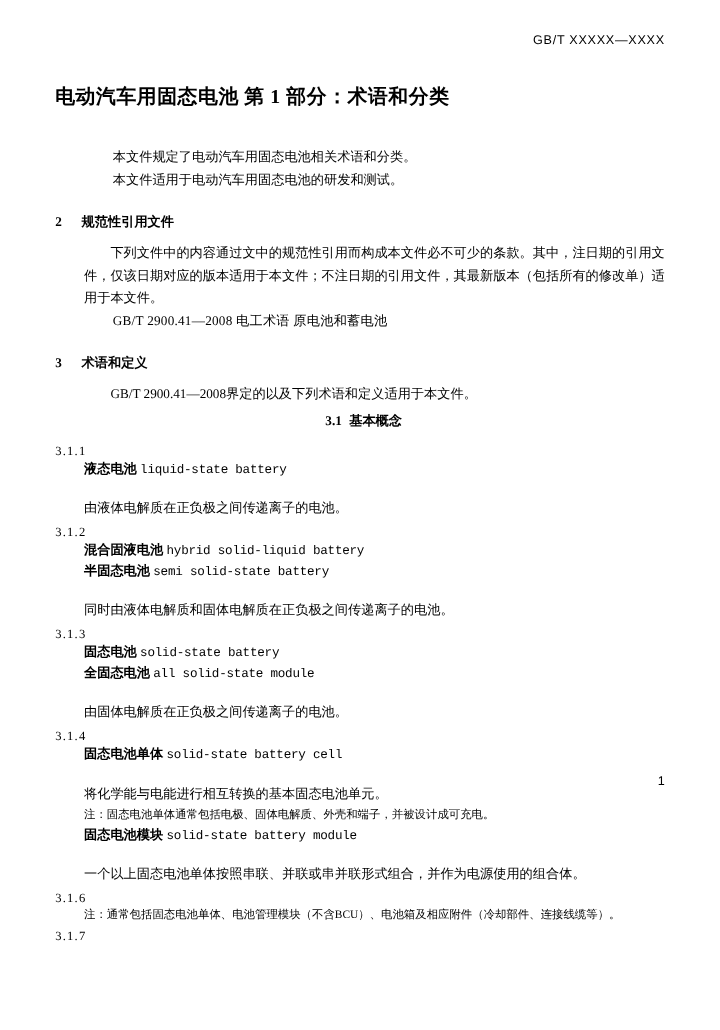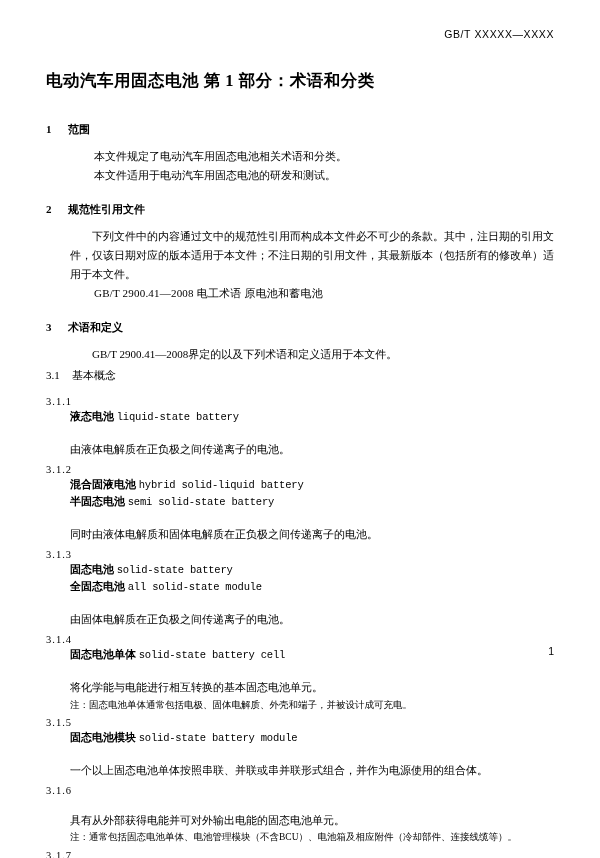--- a/index.html
+++ b/index.html
@@ -38,23 +38,24 @@
     font-size: 11px;
     font-weight: bold;
     margin: 16px 0 10px 0;
   }
   .clause-head .num {
     display: inline-block;
     width: 22px;
   }
   .sub-head {
     font-size: 11px;
-    font-weight: normal;
+    font-weight: bold;
     margin: 4px 0 13px 0;
     padding-left: 0;
+    text-align: center;
   }
   .sub-head .num {
     display: inline-block;
     width: 26px;
   }
   .para {
     font-size: 11px;
     line-height: 1.75;
     margin: 0 0 0 0;
     padding-left: 48px;
@@ -109,23 +110,20 @@
 </style>
 </head>
 <body>
 
 <div class="page">
 
   <div class="std-code">GB/T XXXXX—XXXX</div>
 
   <div class="doc-title">电动汽车用固态电池 第 1 部分：术语和分类</div>
 
-  <div class="clause-head">
-    <span class="num">1</span><span>范围</span>
-  </div>
   <div class="para">本文件规定了电动汽车用固态电池相关术语和分类。</div>
   <div class="para">本文件适用于电动汽车用固态电池的研发和测试。</div>
 
   <div class="clause-head">
     <span class="num">2</span><span>规范性引用文件</span>
   </div>
   <div class="para indent">下列文件中的内容通过文中的规范性引用而构成本文件必不可少的条款。其中，注日期的引用文件，仅该日期对应的版本适用于本文件；不注日期的引用文件，其最新版本（包括所有的修改单）适用于本文件。</div>
   <div class="para ref">GB/T 2900.41—2008 电工术语 原电池和蓄电池</div>
 
   <div class="clause-head">
@@ -167,27 +165,25 @@
   <div class="term-def">由固体电解质在正负极之间传递离子的电池。</div>
 
   <div class="term-num">3.1.4</div>
   <div class="term-line">
     <b>固态电池单体</b>
     <span class="term-en">solid-state battery cell</span>
   </div>
   <div class="term-def">将化学能与电能进行相互转换的基本固态电池单元。</div>
   <div class="term-note">注：固态电池单体通常包括电极、固体电解质、外壳和端子，并被设计成可充电。</div>
 
-  <div class="term-num">3.1.5</div>
   <div class="term-line">
     <b>固态电池模块</b>
     <span class="term-en">solid-state battery module</span>
   </div>
   <div class="term-def">一个以上固态电池单体按照串联、并联或串并联形式组合，并作为电源使用的组合体。</div>
 
   <div class="term-num">3.1.6</div>
-  <div class="term-def">具有从外部获得电能并可对外输出电能的固态电池单元。</div>
   <div class="term-note">注：通常包括固态电池单体、电池管理模块（不含BCU）、电池箱及相应附件（冷却部件、连接线缆等）。</div>
 
   <div class="term-num">3.1.7</div>
 
   <div class="page-num">1</div>
 </div>
 
 </body></html>

